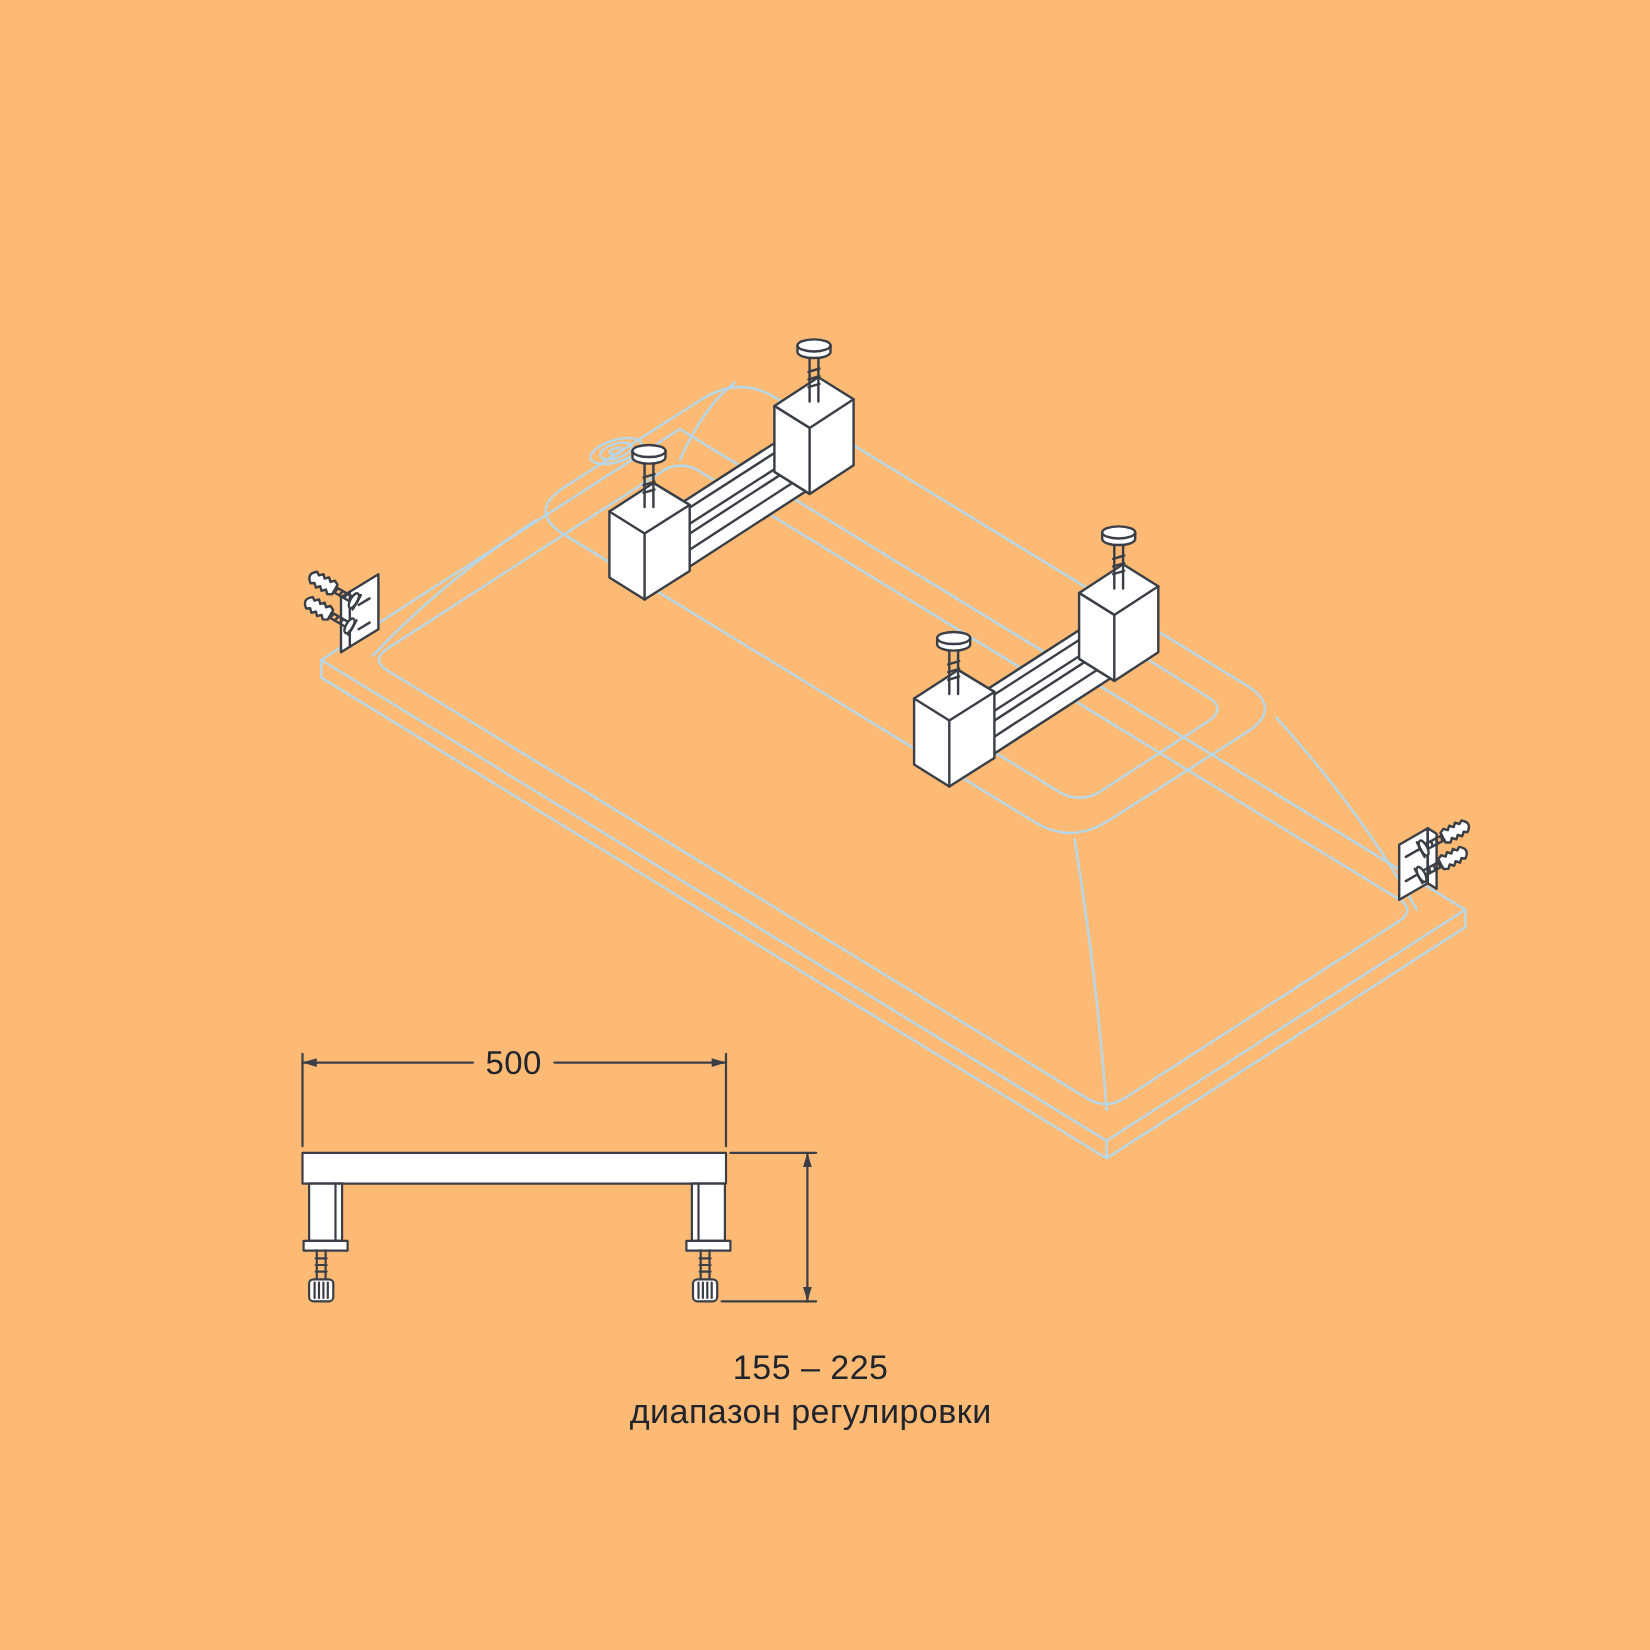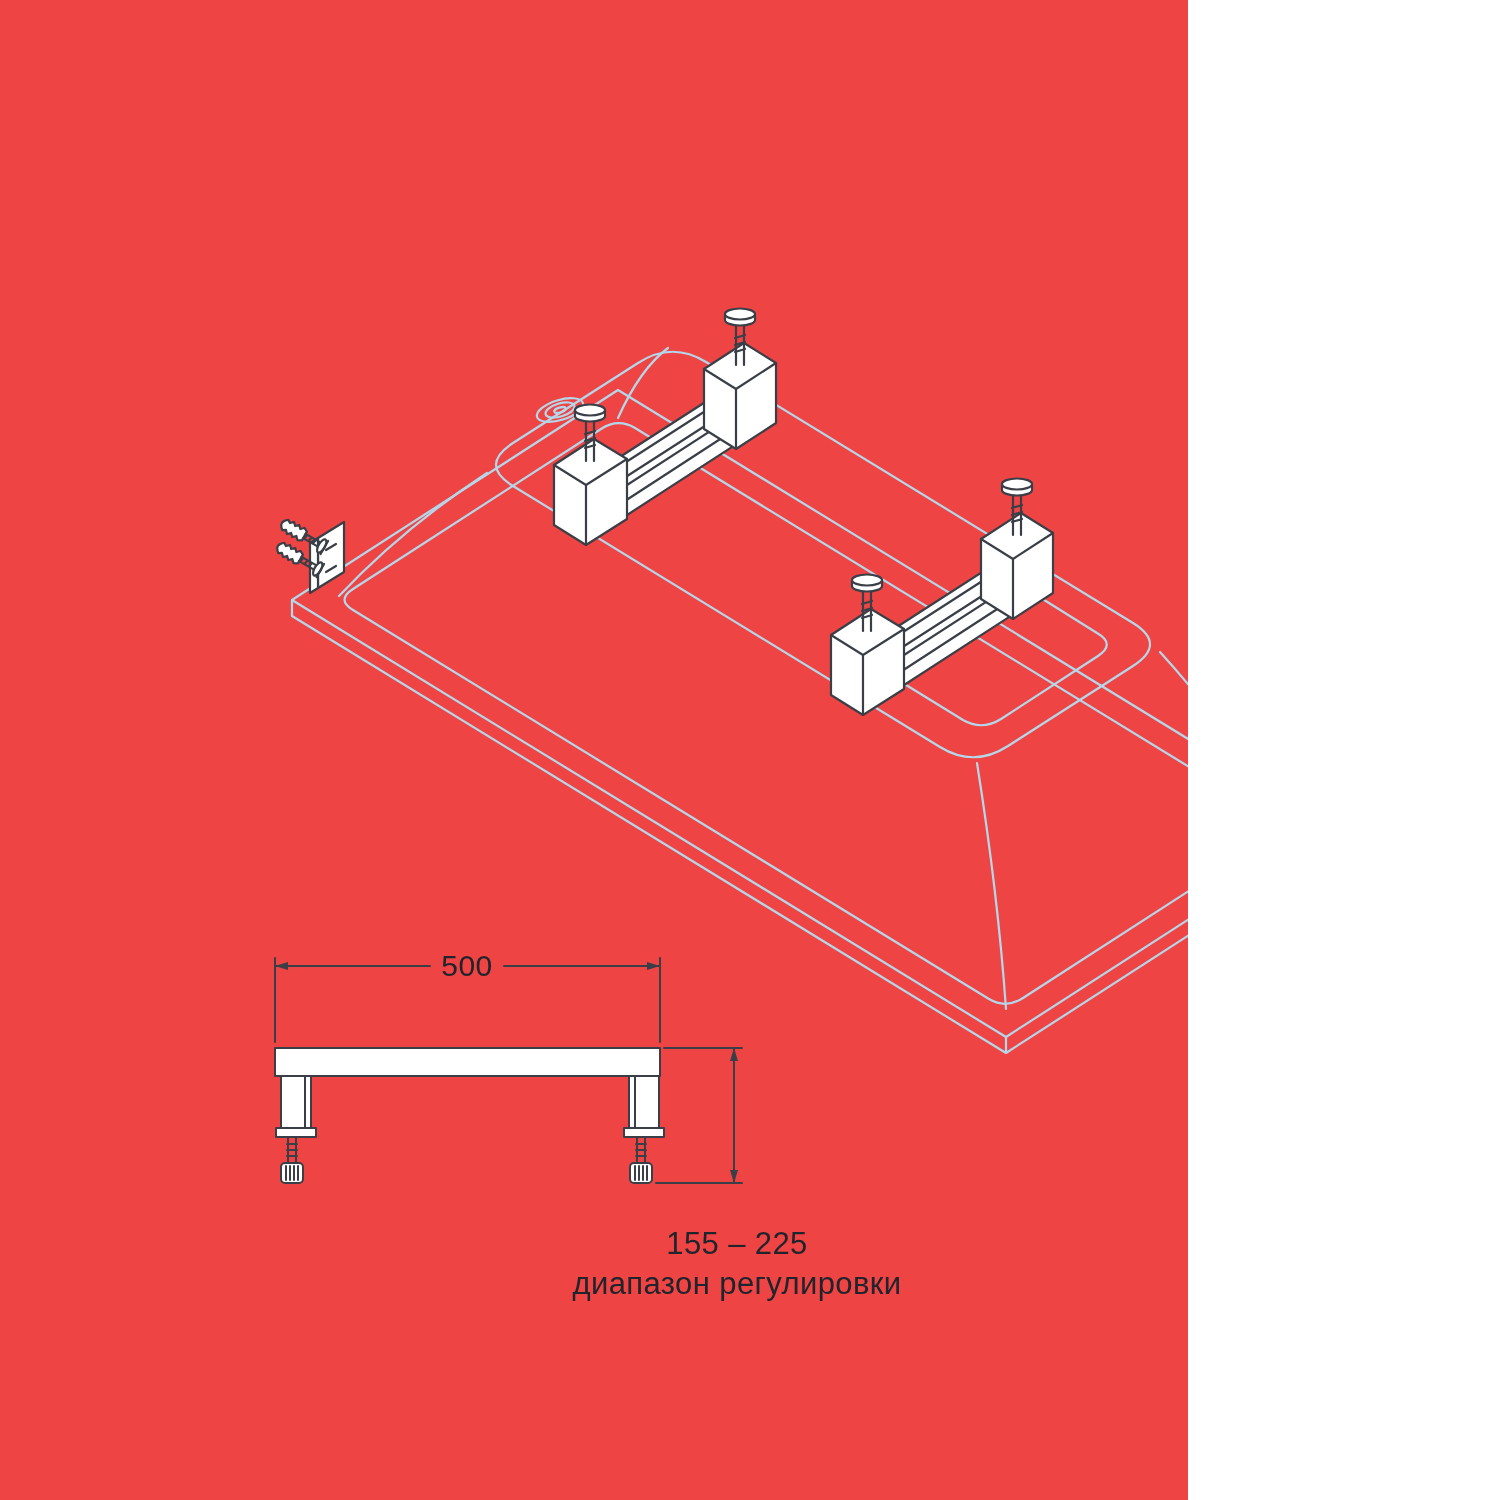--- a/index.html
+++ b/index.html
@@ -2,23 +2,23 @@
 <html><head>
 <meta charset="utf-8">
 <style>
   html, body {
     margin: 0;
     padding: 0;
     background: #ffffff;
   }
   .canvas {
     position: relative;
-    width: 1188px;
+    width: 1500px;
     height: 1500px;
-    background: #ef4444;
+    background: #fdba74;
     overflow: hidden;
     font-family: "Liberation Sans", sans-serif;
   }
   svg {
     display: block;
     width: 1500px;
     height: 1500px;
   }
   text {
     font-family: "Liberation Sans", sans-serif;

